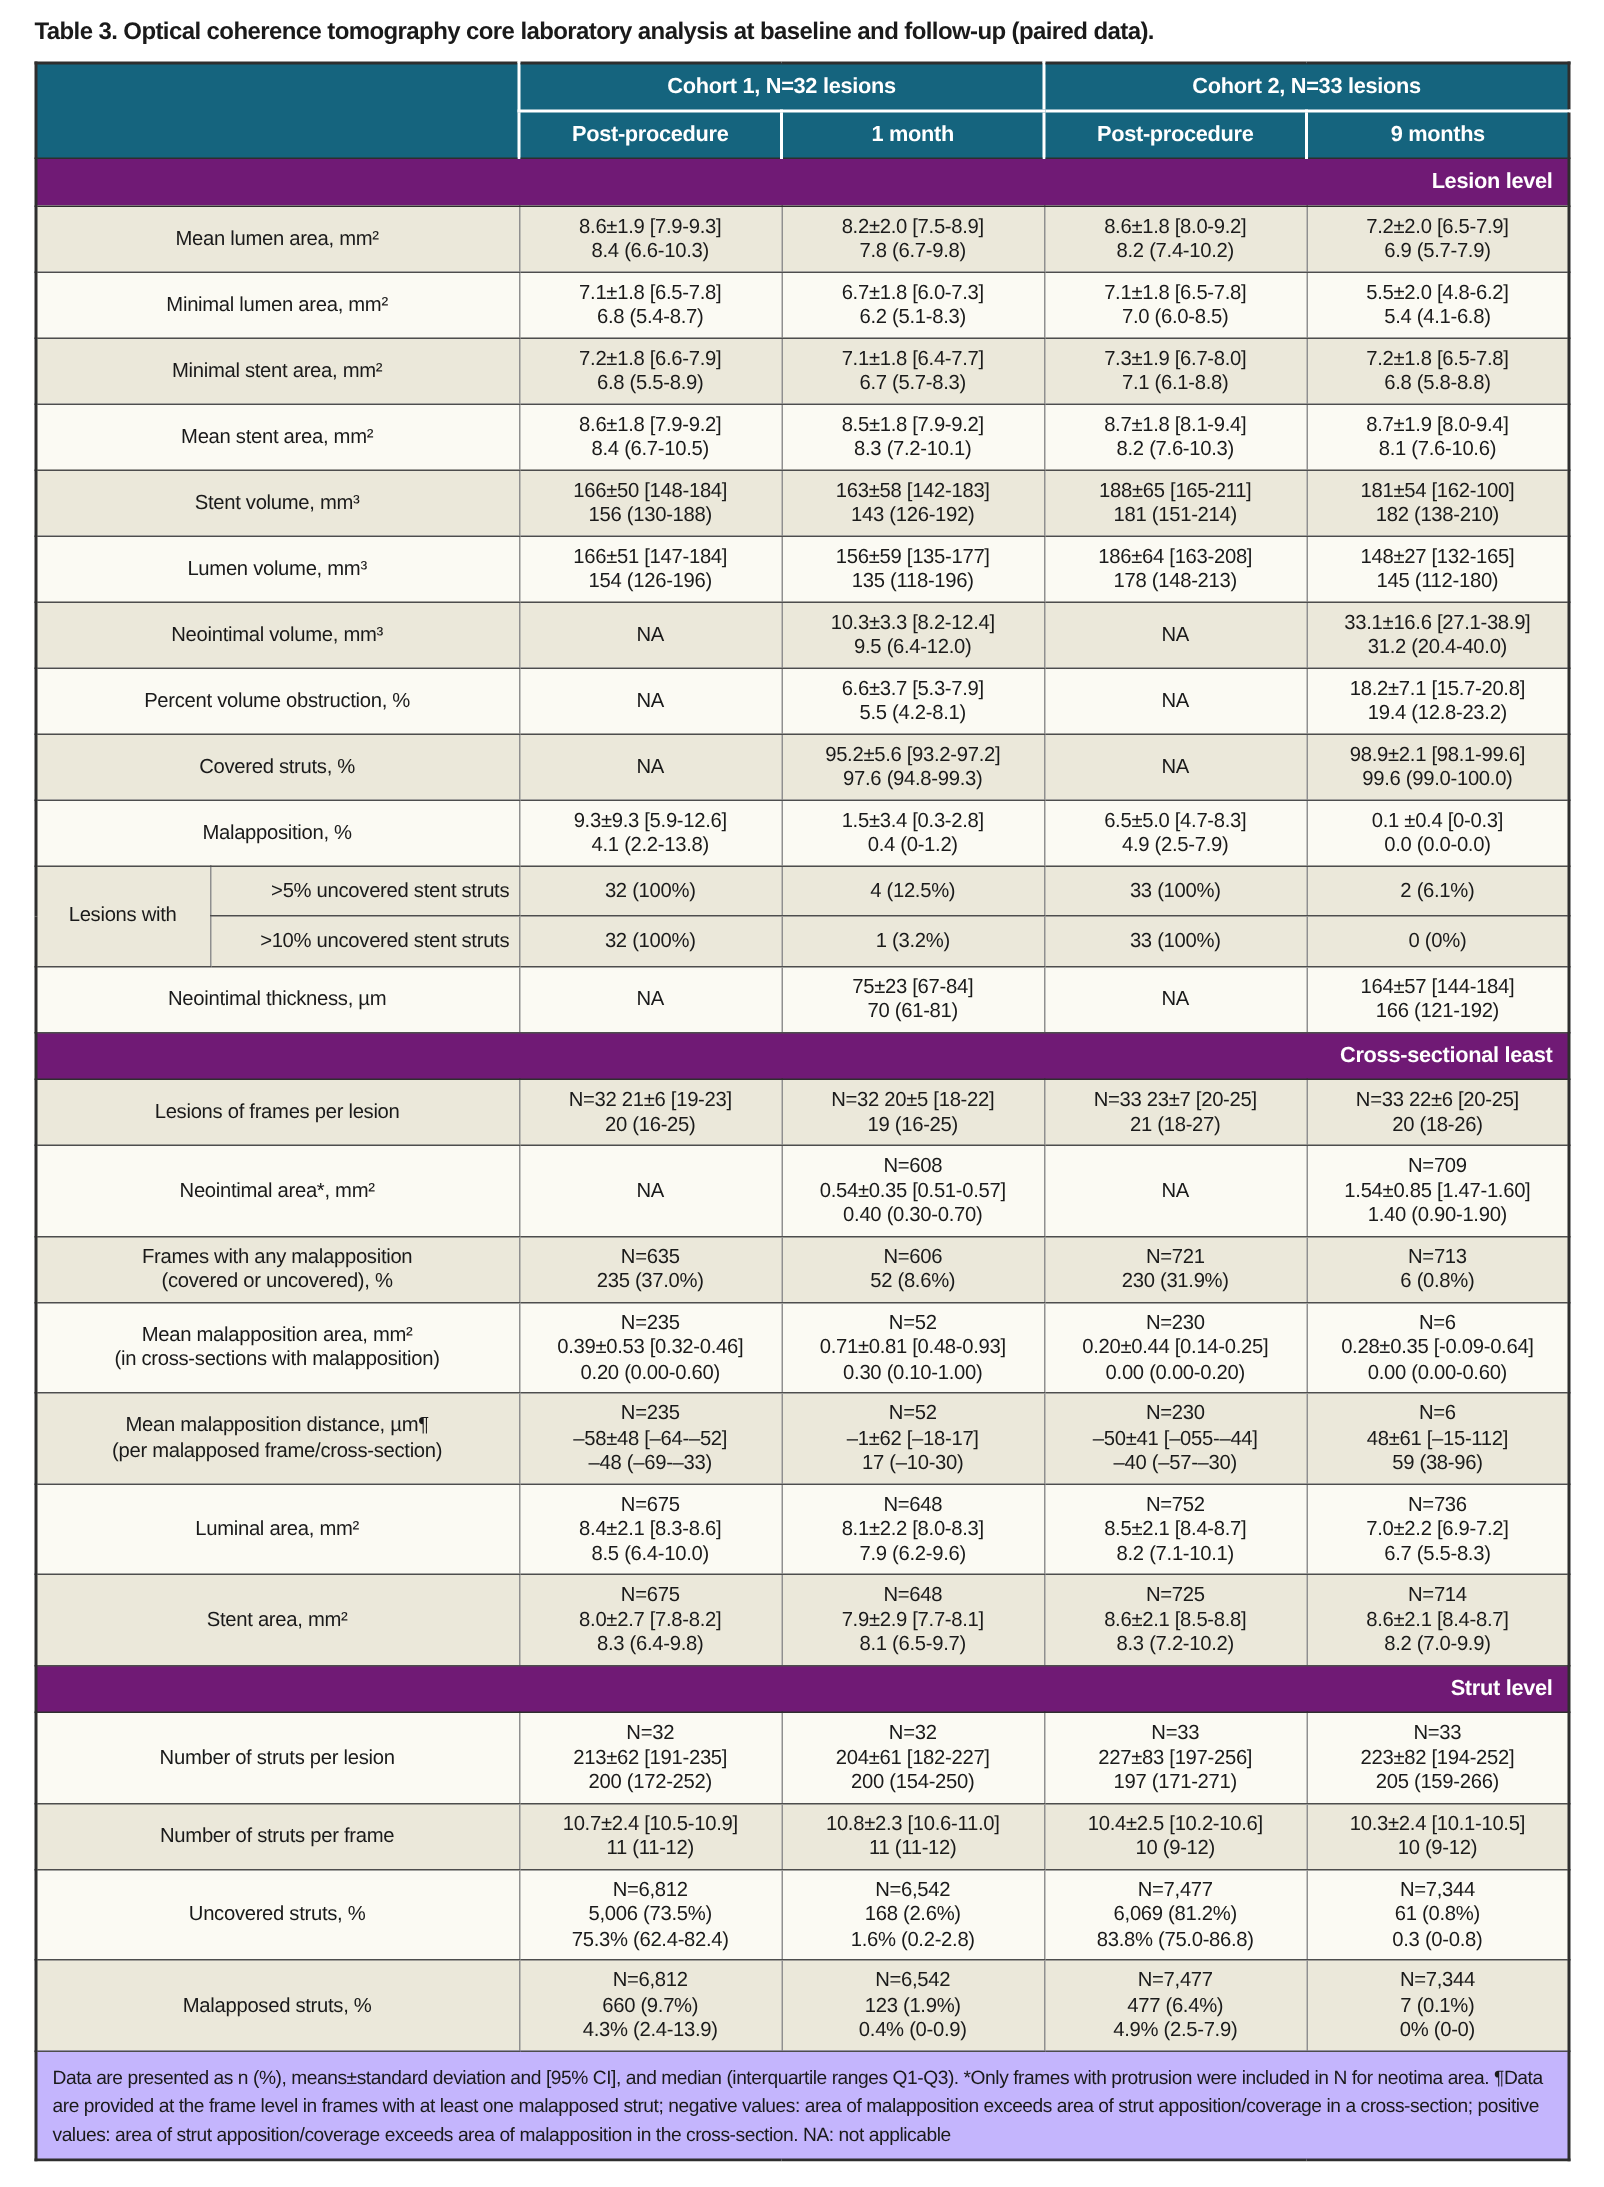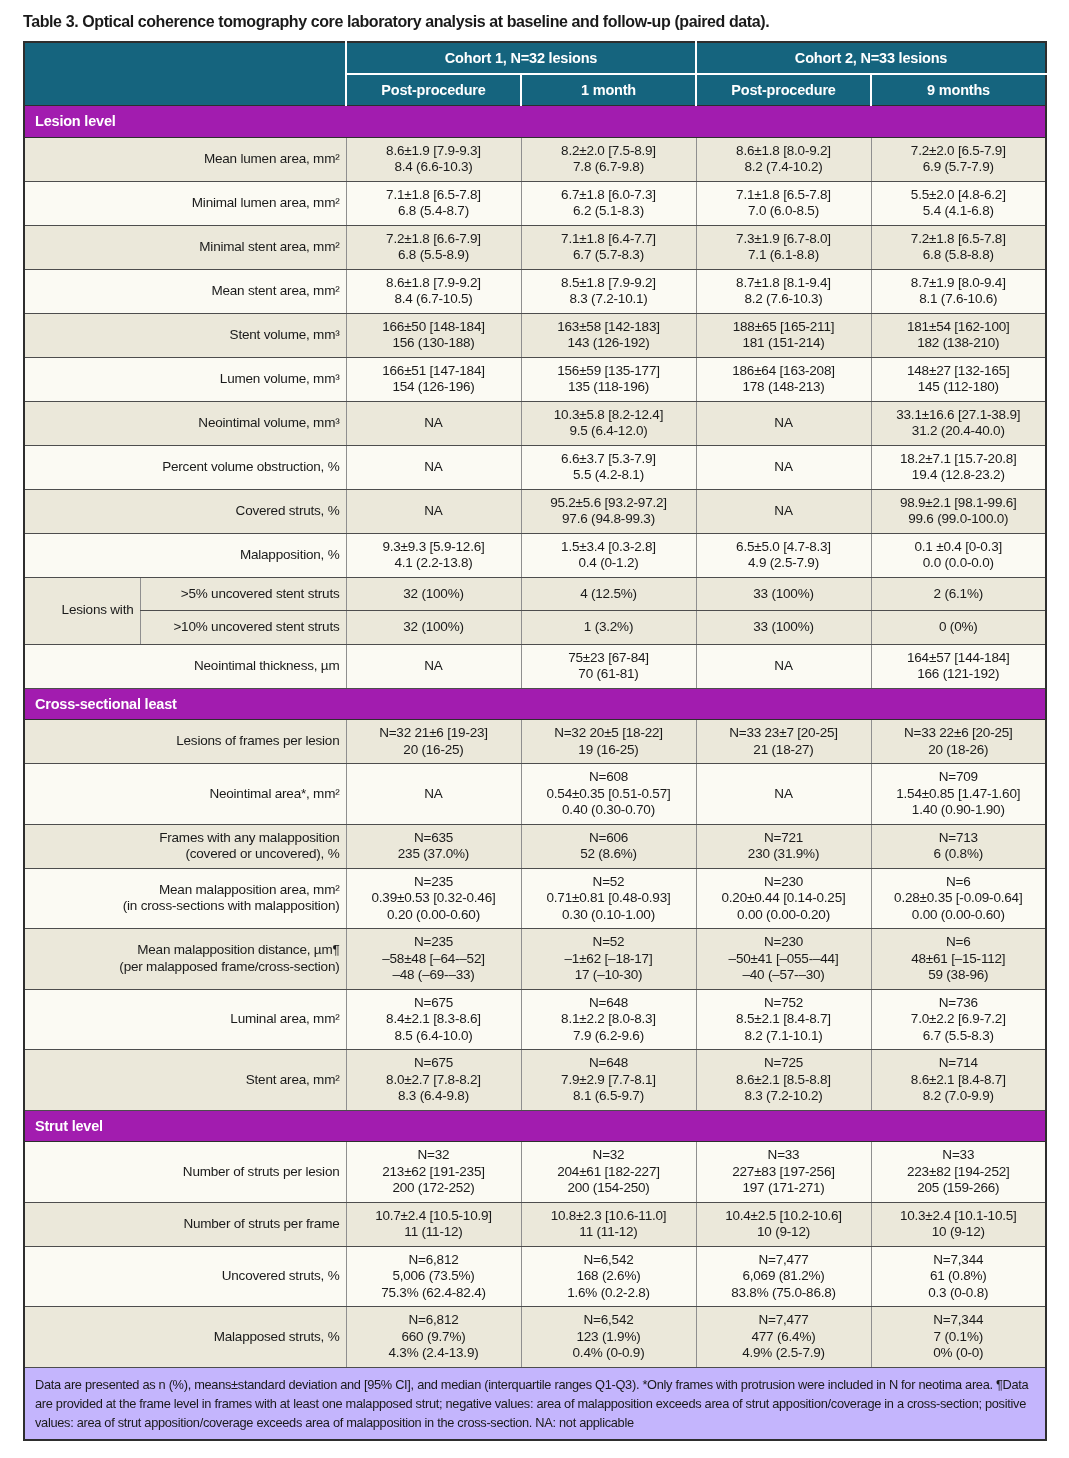--- a/index.html
+++ b/index.html
@@ -33,41 +33,41 @@
     font-weight:bold;
     padding:7px 4px;
     border:none;
   }
   th.cohort{border-left:2px solid #ffffff;border-bottom:2px solid #ffffff;}
   th.subhead{border-left:2px solid #ffffff;}
   th.subhead.first{border-left:2px solid #ffffff;}
   th.corner{border:none;}
   
   tr.section td{
-    background:#a21caf;
+    background:#701a75;
     color:#ffffff;
     font-weight:bold;
     font-size:14.5px;
-    text-align:left;
+    text-align:right;
     padding:7px 10px;
     border-top:1.5px solid #2e2e2e;
     border-bottom:1.5px solid #2e2e2e;
   }
   
   tbody td{
     font-size:13.5px;
     line-height:16.5px;
     padding:5px 6px;
     border-top:1px solid #4d4d4d;
     border-bottom:1px solid #4d4d4d;
     white-space:pre-line;
     vertical-align:middle;
   }
   td.lbl{
-    text-align:right;
+    text-align:center;
     padding-left:5px;
   }
   td.val{
     text-align:center;
     border-left:1px solid #8f8f8f;
   }
   td.sublbl{
     text-align:right;
     border-left:1px solid #8f8f8f;
     padding-left:10px;
@@ -180,21 +180,21 @@
       <td class="val">156±59 [135-177]
 135 (118-196)</td>
       <td class="val">186±64 [163-208]
 178 (148-213)</td>
       <td class="val">148±27 [132-165]
 145 (112-180)</td>
     </tr>
     <tr class="beige">
       <td class="lbl" colspan="2">Neointimal volume, mm³</td>
       <td class="val">NA</td>
-      <td class="val">10.3±5.8 [8.2-12.4]
+      <td class="val">10.3±3.3 [8.2-12.4]
 9.5 (6.4-12.0)</td>
       <td class="val">NA</td>
       <td class="val">33.1±16.6 [27.1-38.9]
 31.2 (20.4-40.0)</td>
     </tr>
     <tr class="white">
       <td class="lbl" colspan="2">Percent volume obstruction, %</td>
       <td class="val">NA</td>
       <td class="val">6.6±3.7 [5.3-7.9]
 5.5 (4.2-8.1)</td>

